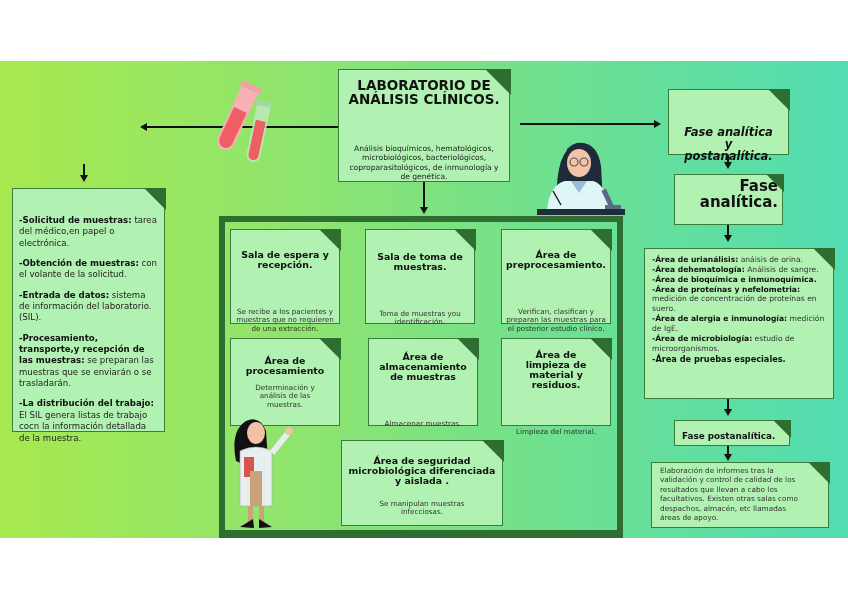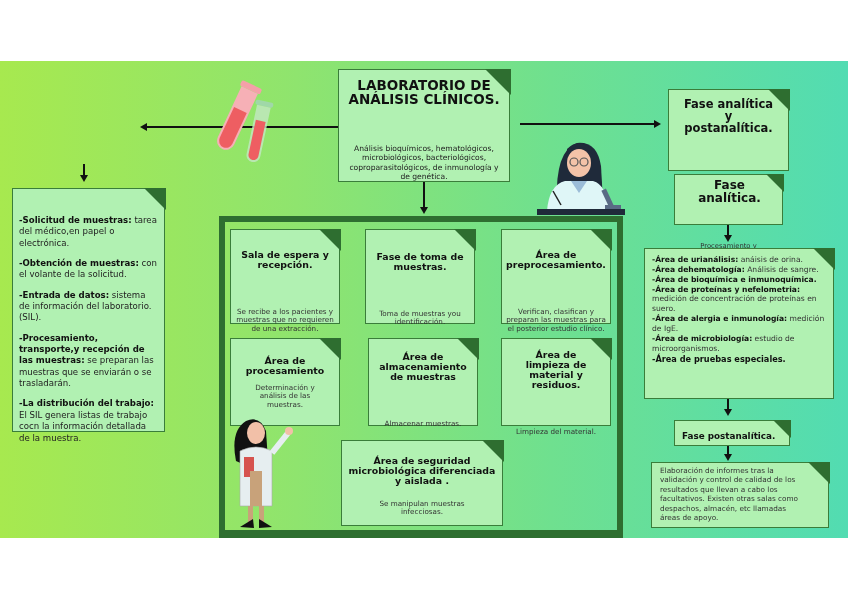--- a/index.html
+++ b/index.html
@@ -80,26 +80,26 @@
     <ellipse cx="44" cy="32" rx="12" ry="14" fill="#f3c3a8"></ellipse>
     <circle cx="39" cy="31" r="4" fill="none" stroke="#555" stroke-width="1.2"></circle>
     <circle cx="49" cy="31" r="4" fill="none" stroke="#555" stroke-width="1.2"></circle>
     <path d="M32 22 Q44 8 58 24 L56 18 Q44 6 32 18 Z" fill="#1f2a3a"></path>
     <line x1="18" y1="60" x2="26" y2="74" stroke="#222" stroke-width="1.5"></line>
     <rect x="70" y="58" width="5" height="18" fill="#5a6b85" transform="rotate(-25 72 67)"></rect>
     <rect x="70" y="74" width="16" height="4" fill="#5a6b85"></rect>
     <rect x="2" y="78" width="88" height="6" fill="#1f2a3a"></rect>
   </svg>
 
-  <div class="note" style="left:668px; top:28px; width:121px; height:82px; padding:8px 4px 4px 4px;">
+  <div class="note" style="left:668px; top:28px; width:121px; height:66px; padding:36px 4px 4px 4px;font-style:italic;">
     <div class="ttl" style="font-size:11.5px; margin:0 8px;">Fase analítica y postanalítica.</div>
   </div>
 
   <div class="note small" style="left:674px; top:113px; width:109px; height:51px; padding:4px 4px 2px 4px;">
-    <div class="ttl" style="font-size:12px; text-align:center; padding-left:2px; margin-bottom:2px;">Fase analítica.</div>
+    <div class="ttl" style="font-size:15px; text-align:right; padding-left:2px; margin-bottom:2px;">Fase analítica.</div>
     <div class="desc" style="font-size:6.8px;">Procesamiento y determinación de las muestras biológicas.</div>
   </div>
 
   <div class="note rlist" style="left:644px; top:187px; width:190px; height:151px; padding:6px 5px 4px 7px;">
     <div><b>-Área de urianálisis:</b><span> anáisis de orina.</span></div>
     <div><b>-Área dehematología:</b><span> Análisis de sangre.</span></div>
     <div><b>-Área de bioquímica e inmunoquímica.</b><span></span></div>
     <div><b>-Área de proteínas y nefelometria:</b><span> medición de concentración de proteínas en suero.</span></div>
     <div><b>-Área de alergia e inmunología:</b><span> medición de IgE.</span></div>
     <div><b>-Área de microbiología:</b><span> estudio de microorganismos.</span></div>
@@ -115,21 +115,21 @@
   </div>
 
   <div class="frame"></div>
 
   <div class="note" style="left:230px; top:168px; width:110px; height:95px; padding:20px 4px 4px 4px;">
     <div class="ttl" style="font-size:9.4px; margin-bottom:8px;">Sala de espera y recepción.</div>
     <div class="desc" style="font-size:7.2px;">Se recibe a los pacientes y muestras que no requieren de una extracción.</div>
   </div>
 
   <div class="note" style="left:365px; top:168px; width:110px; height:95px; padding:22px 4px 4px 4px;">
-    <div class="ttl" style="font-size:9.4px; margin-bottom:11px;">Fase de toma de muestras.</div>
+    <div class="ttl" style="font-size:9.4px; margin-bottom:11px;">Sala de toma de muestras.</div>
     <div class="desc" style="font-size:7.2px;">Toma de muestras you identificación.</div>
   </div>
 
   <div class="note" style="left:501px; top:168px; width:110px; height:95px; padding:20px 4px 4px 4px;">
     <div class="ttl" style="font-size:9.4px; margin-bottom:8px;">Área de preprocesamiento.</div>
     <div class="desc" style="font-size:7.2px;">Verifican, clasifican y preparan las muestras para el posterior estudio clínico.</div>
   </div>
 
   <div class="note" style="left:230px; top:277px; width:110px; height:88px; padding:17px 4px 4px 4px;">
     <div class="ttl" style="font-size:9.4px; margin:0 10px 8px 10px;">Área de procesamiento</div>

